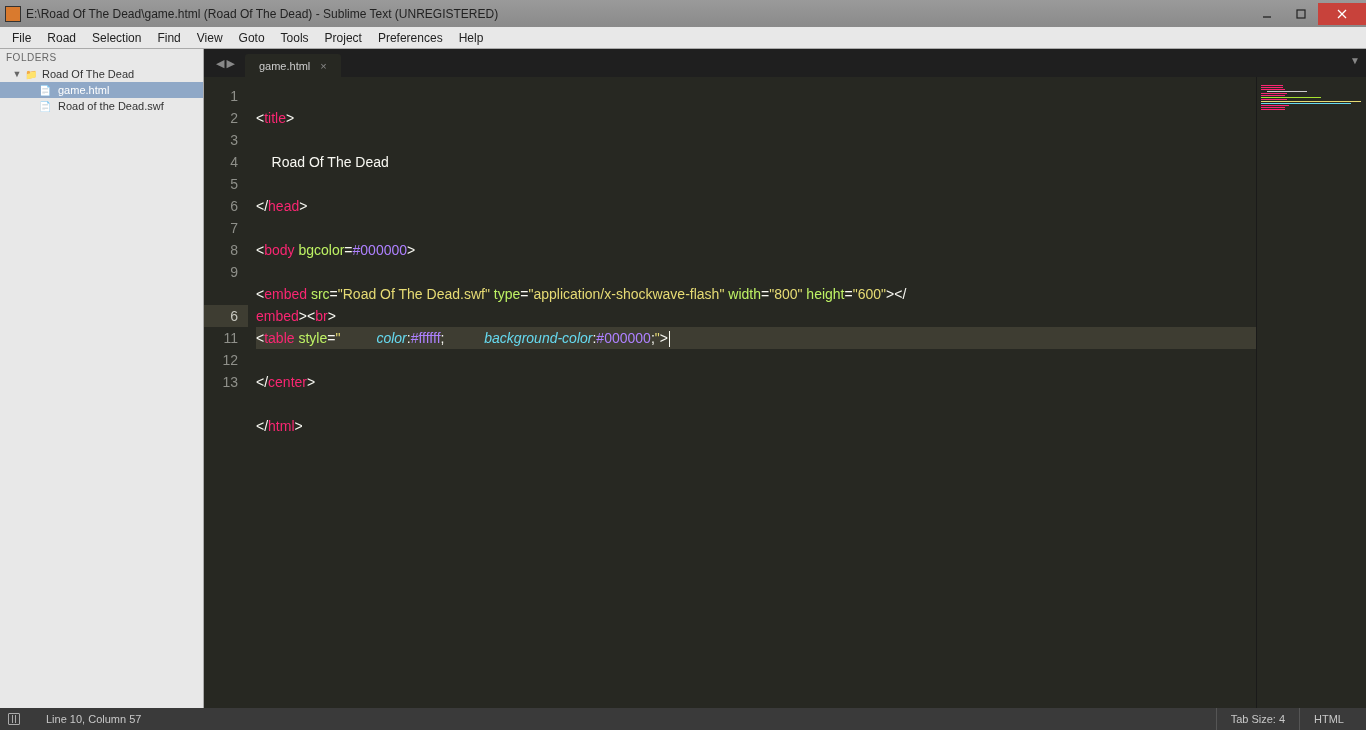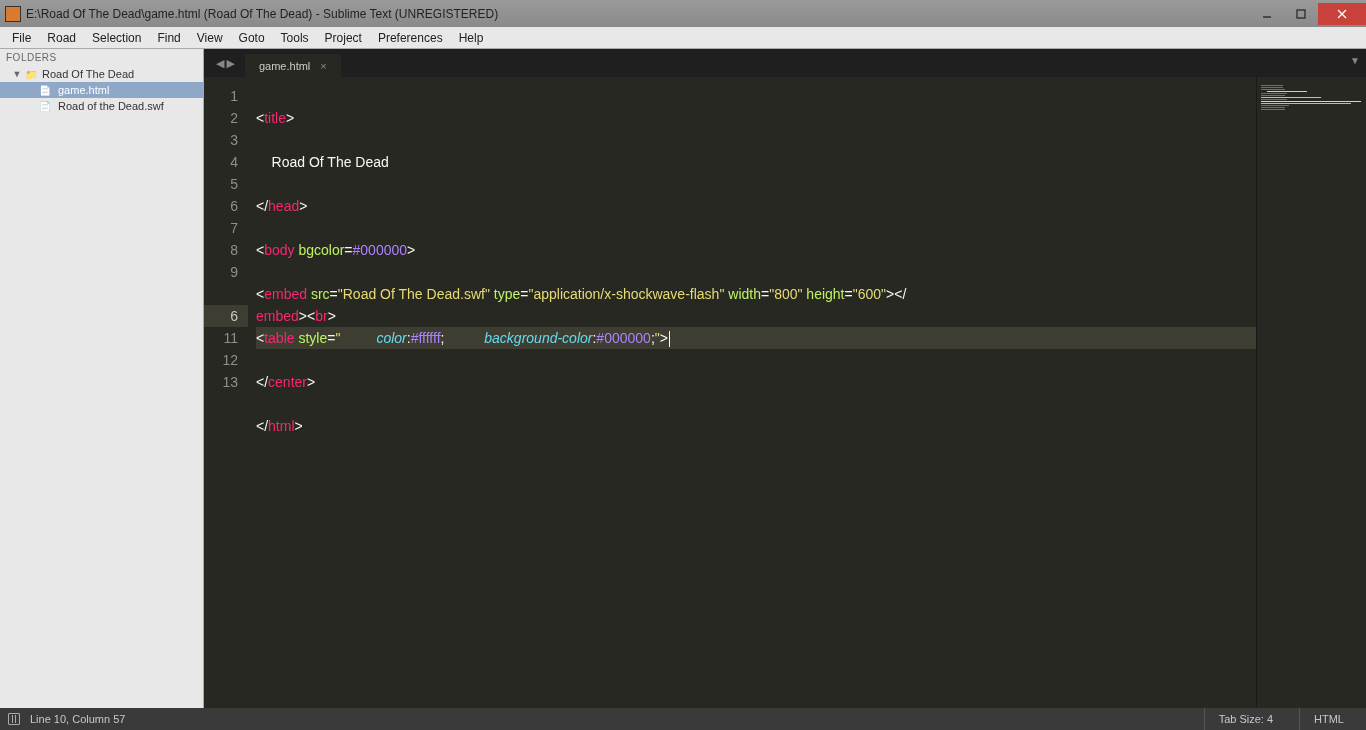--- a/index.html
+++ b/index.html
@@ -52,22 +52,22 @@
 .c-num  { color:#ae81ff; }          
 .c-text { color:#f8f8f2; }          
 .c-prop { color:#66d9ef; font-style:italic;margin-left:36px; }
 
 .cursor { display:inline-block; width:1px; height:16px; background:#f8f8f0; vertical-align:middle; margin-left:1px;}
 
 .minimap { width:110px; background:#272822; border-left:1px solid #1a1a1a; position:relative; }
 .minimap .mm { position:absolute; left:4px; height:1px; }
 
 .statusbar { height:22px; background:#3a3a3a; color:#c8c8c8; font-size:11px; display:flex; align-items:center; padding:0 8px; justify-content:space-between;}
-.statusbar .sb-left { display:flex; align-items:center; gap:6px;}
-.statusbar .sb-right { display:flex; align-items:center; gap:12px;}
+.statusbar .sb-left { display:flex; align-items:center; gap:22px;}
+.statusbar .sb-right { display:flex; align-items:center; gap:0;}
 .statusbar .sb-cell { padding:0 14px; border-left:1px solid #555; height:22px; display:flex; align-items:center;}
 .sb-icon { width:12px; height:12px; border:1px solid #aaa; border-radius:1px; position:relative; margin-right:4px;}
 .sb-icon::before, .sb-icon::after { content:""; position:absolute; background:#aaa;}
 .sb-icon::before { left:3px; top:1px; width:1px; height:8px;}
 .sb-icon::after  { left:6px; top:1px; width:1px; height:8px;}
 </style>
 </head>
 <body>
 
 <div class="titlebar">

